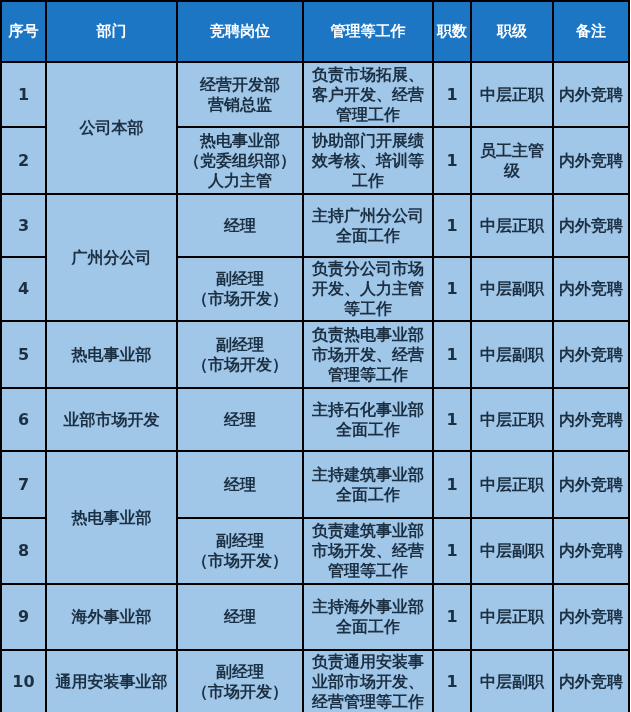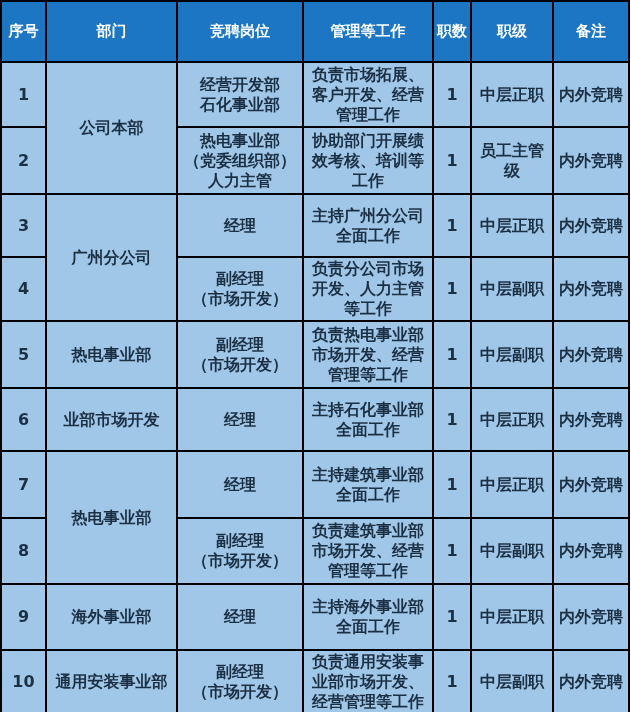--- a/index.html
+++ b/index.html
@@ -68,21 +68,21 @@
         <th>职数</th>
         <th>职级</th>
         <th>备注</th>
       </tr>
     </thead>
     <tbody>
       <tr style="height:65px">
         <td class="num">1</td>
         <td rowspan="2">公司本部</td>
         <td>经营开发部
-石化事业部</td>
+营销总监</td>
         <td>负责市场拓展、
 客户开发、经营
 管理工作</td>
         <td class="num">1</td>
         <td>中层正职</td>
         <td>内外竞聘</td>
       </tr>
       <tr style="height:67px">
         <td class="num">2</td>
         <td>热电事业部

